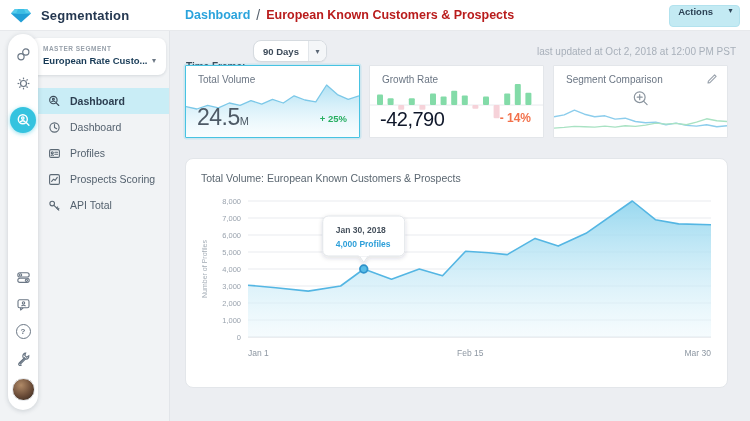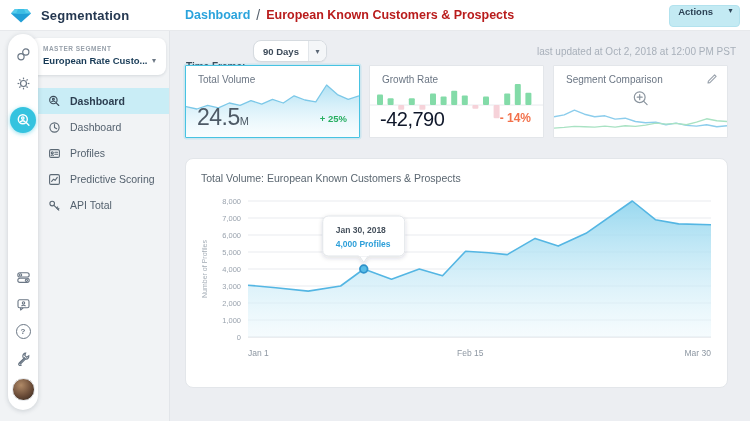--- a/index.html
+++ b/index.html
@@ -199,21 +199,21 @@
         </span>
         <span>Profiles</span>
       </div>
       <div class="menu-item">
         <span class="menu-icon">
           <svg viewBox="0 0 13 13" fill="none" stroke="#5b6874" stroke-width="1.1" stroke-linecap="round" stroke-linejoin="round">
             <rect x="1.6" y="1.6" width="9.8" height="9.8" rx="1.4"></rect>
             <polyline points="3.6,8.4 5.6,6.2 7.1,7.3 9.3,4.4"></polyline>
           </svg>
         </span>
-        <span>Predictive Scoring</span>
+        <span>Prospects Scoring</span>
       </div>
       <div class="menu-item">
         <span class="menu-icon">
           <svg viewBox="0 0 13 13" fill="none" stroke="#5b6874" stroke-width="1.1" stroke-linecap="round">
             <circle cx="4.2" cy="4.6" r="2.3"></circle>
             <line x1="5.9" y1="6.3" x2="10.8" y2="11.2"></line>
             <line x1="8.6" y1="9" x2="9.6" y2="8"></line>
               <line x1="9.9" y1="10.3" x2="10.9" y2="9.3"></line>
           </svg>
         </span>

